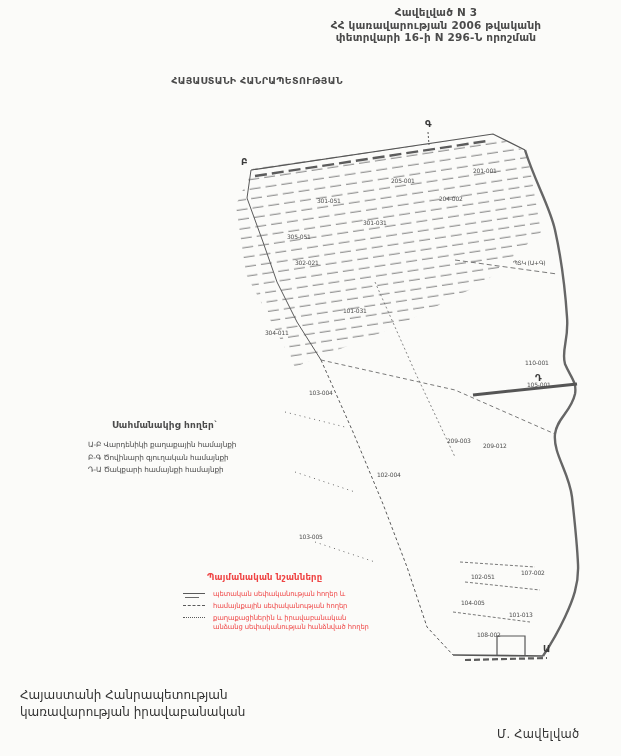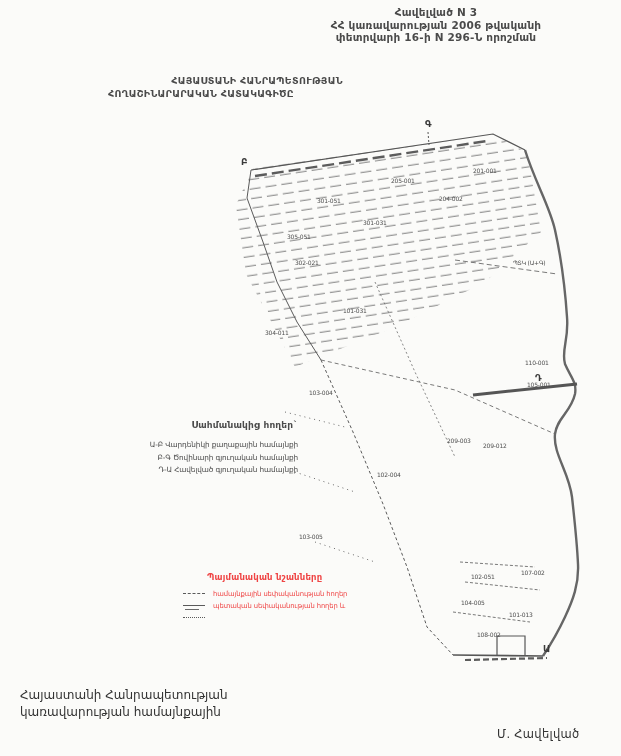--- a/index.html
+++ b/index.html
@@ -16,21 +16,21 @@
   .doc-title .t3{padding-right:112px;}
 
   
   .map{position:absolute;left:225px;top:112px;width:380px;height:560px;}
   .map svg{position:absolute;left:0;top:0;}
   .plabel{position:absolute;font-size:6px;line-height:6px;color:#4e4e4e;
           white-space:nowrap;letter-spacing:-.2px;}
   .ppoint{position:absolute;font-size:9px;line-height:9px;font-weight:bold;color:#3a3a3a;}
 
   
-  .adjacent{position:absolute;left:88px;top:420px;width:210px;color:#4b4b4b;text-align:right;}
+  .adjacent{position:absolute;left:88px;top:420px;width:210px;color:#4b4b4b;}
   .adj-head{font-size:9px;font-weight:bold;margin-left:24px;margin-bottom:9px;letter-spacing:.2px;}
   .adj-item{font-size:7.3px;line-height:12.5px;letter-spacing:-.1px;white-space:nowrap;}
 
   
   .legend{position:absolute;left:183px;top:572px;width:210px;color:#ef4444;}
   .leg-head{font-size:8.5px;font-weight:bold;margin-left:24px;margin-bottom:8px;letter-spacing:.2px;}
   .leg-row{display:flex;align-items:flex-start;margin-bottom:2px;}
   .sym{flex:0 0 24px;width:24px;height:9px;margin-right:6px;position:relative;margin-top:1px;}
   .sym::before{content:"";position:absolute;left:0;right:2px;top:2px;}
   .sym.double-line::before{border-top:1.6px solid #5a5a5a;}
@@ -49,21 +49,20 @@
 <div class="page">
 
   <div class="decree-ref">
     <div>Հավելված N 3</div>
     <div>ՀՀ կառավարության 2006 թվականի</div>
     <div>փետրվարի 16-ի N 296-Ն որոշման</div>
   </div>
 
   <div class="doc-title">
     <div class="t1">ՀԱՅԱՍՏԱՆԻ ՀԱՆՐԱՊԵՏՈՒԹՅԱՆ</div>
-    <div class="t3">ՀՈՂԱՇԻՆԱՐԱՐԱԿԱՆ ՀԱՏԱԿԱԳԻԾԸ</div>
   </div>
 
   <div class="map">
     <svg width="380" height="560" viewBox="0 0 380 560">
       <defs>
         <pattern id="strips" width="16" height="9.5" patternUnits="userSpaceOnUse" patternTransform="rotate(-8.5)">
           <line x1="0" y1="4" x2="16" y2="4" stroke="#787878" stroke-width="1.1" stroke-dasharray="8 5"></line>
         </pattern>
         <clipPath id="stripzone">
           <polygon points="10,95 28,56 268,23 302,40 316,120 260,170 170,215 70,255 20,160"></polygon>
@@ -131,40 +130,41 @@
         <span class="ppoint" style="left: 310px; top: 262px;">Դ</span>
         <span class="ppoint" style="left: 318px; top: 533px;">Ա</span>
       </div>
   </div>
 
   <div class="adjacent">
     <div class="adj-head">Սահմանակից հողեր`</div>
     <div id="adj-list">
         <div class="adj-item">Ա-Բ Վարդենիկի քաղաքային համայնքի</div>
         <div class="adj-item">Բ-Գ Ծովինարի գյուղական համայնքի</div>
-        <div class="adj-item">Դ-Ա Հավելված գյուղական համայնքի</div>
+        <div class="adj-item">Դ-Ա Ծակքարի համայնքի համայնքի</div>
       </div>
   </div>
 
   <div class="legend">
     <div class="leg-head">Պայմանական նշանները</div>
     <div id="leg-rows">
         <div class="leg-row">
+          <span class="sym double-line"></span>
+          <span class="leg-label">պետական սեփականության հողեր և</span>
+        </div>
+        <div class="leg-row">
           <span class="sym dashed-line"></span>
           <span class="leg-label">համայնքային սեփականության հողեր</span>
         </div>
         <div class="leg-row">
-          <span class="sym double-line"></span>
-          <span class="leg-label">պետական սեփականության հողեր և</span>
-        </div>
-        <div class="leg-row">
           <span class="sym dotted-line"></span>
+          <span class="leg-label">քաղաքացիներին և իրավաբանական անձանց սեփականության հանձնված հողեր</span>
         </div>
       </div>
   </div>
 
   <div class="issuer">
     <div>Հայաստանի Հանրապետության</div>
-    <div>կառավարության համայնքային</div>
+    <div>կառավարության իրավաբանական</div>
   </div>
   <div class="signature">Մ. Հավելված</div>
 
 </div>
 
 </body></html>

